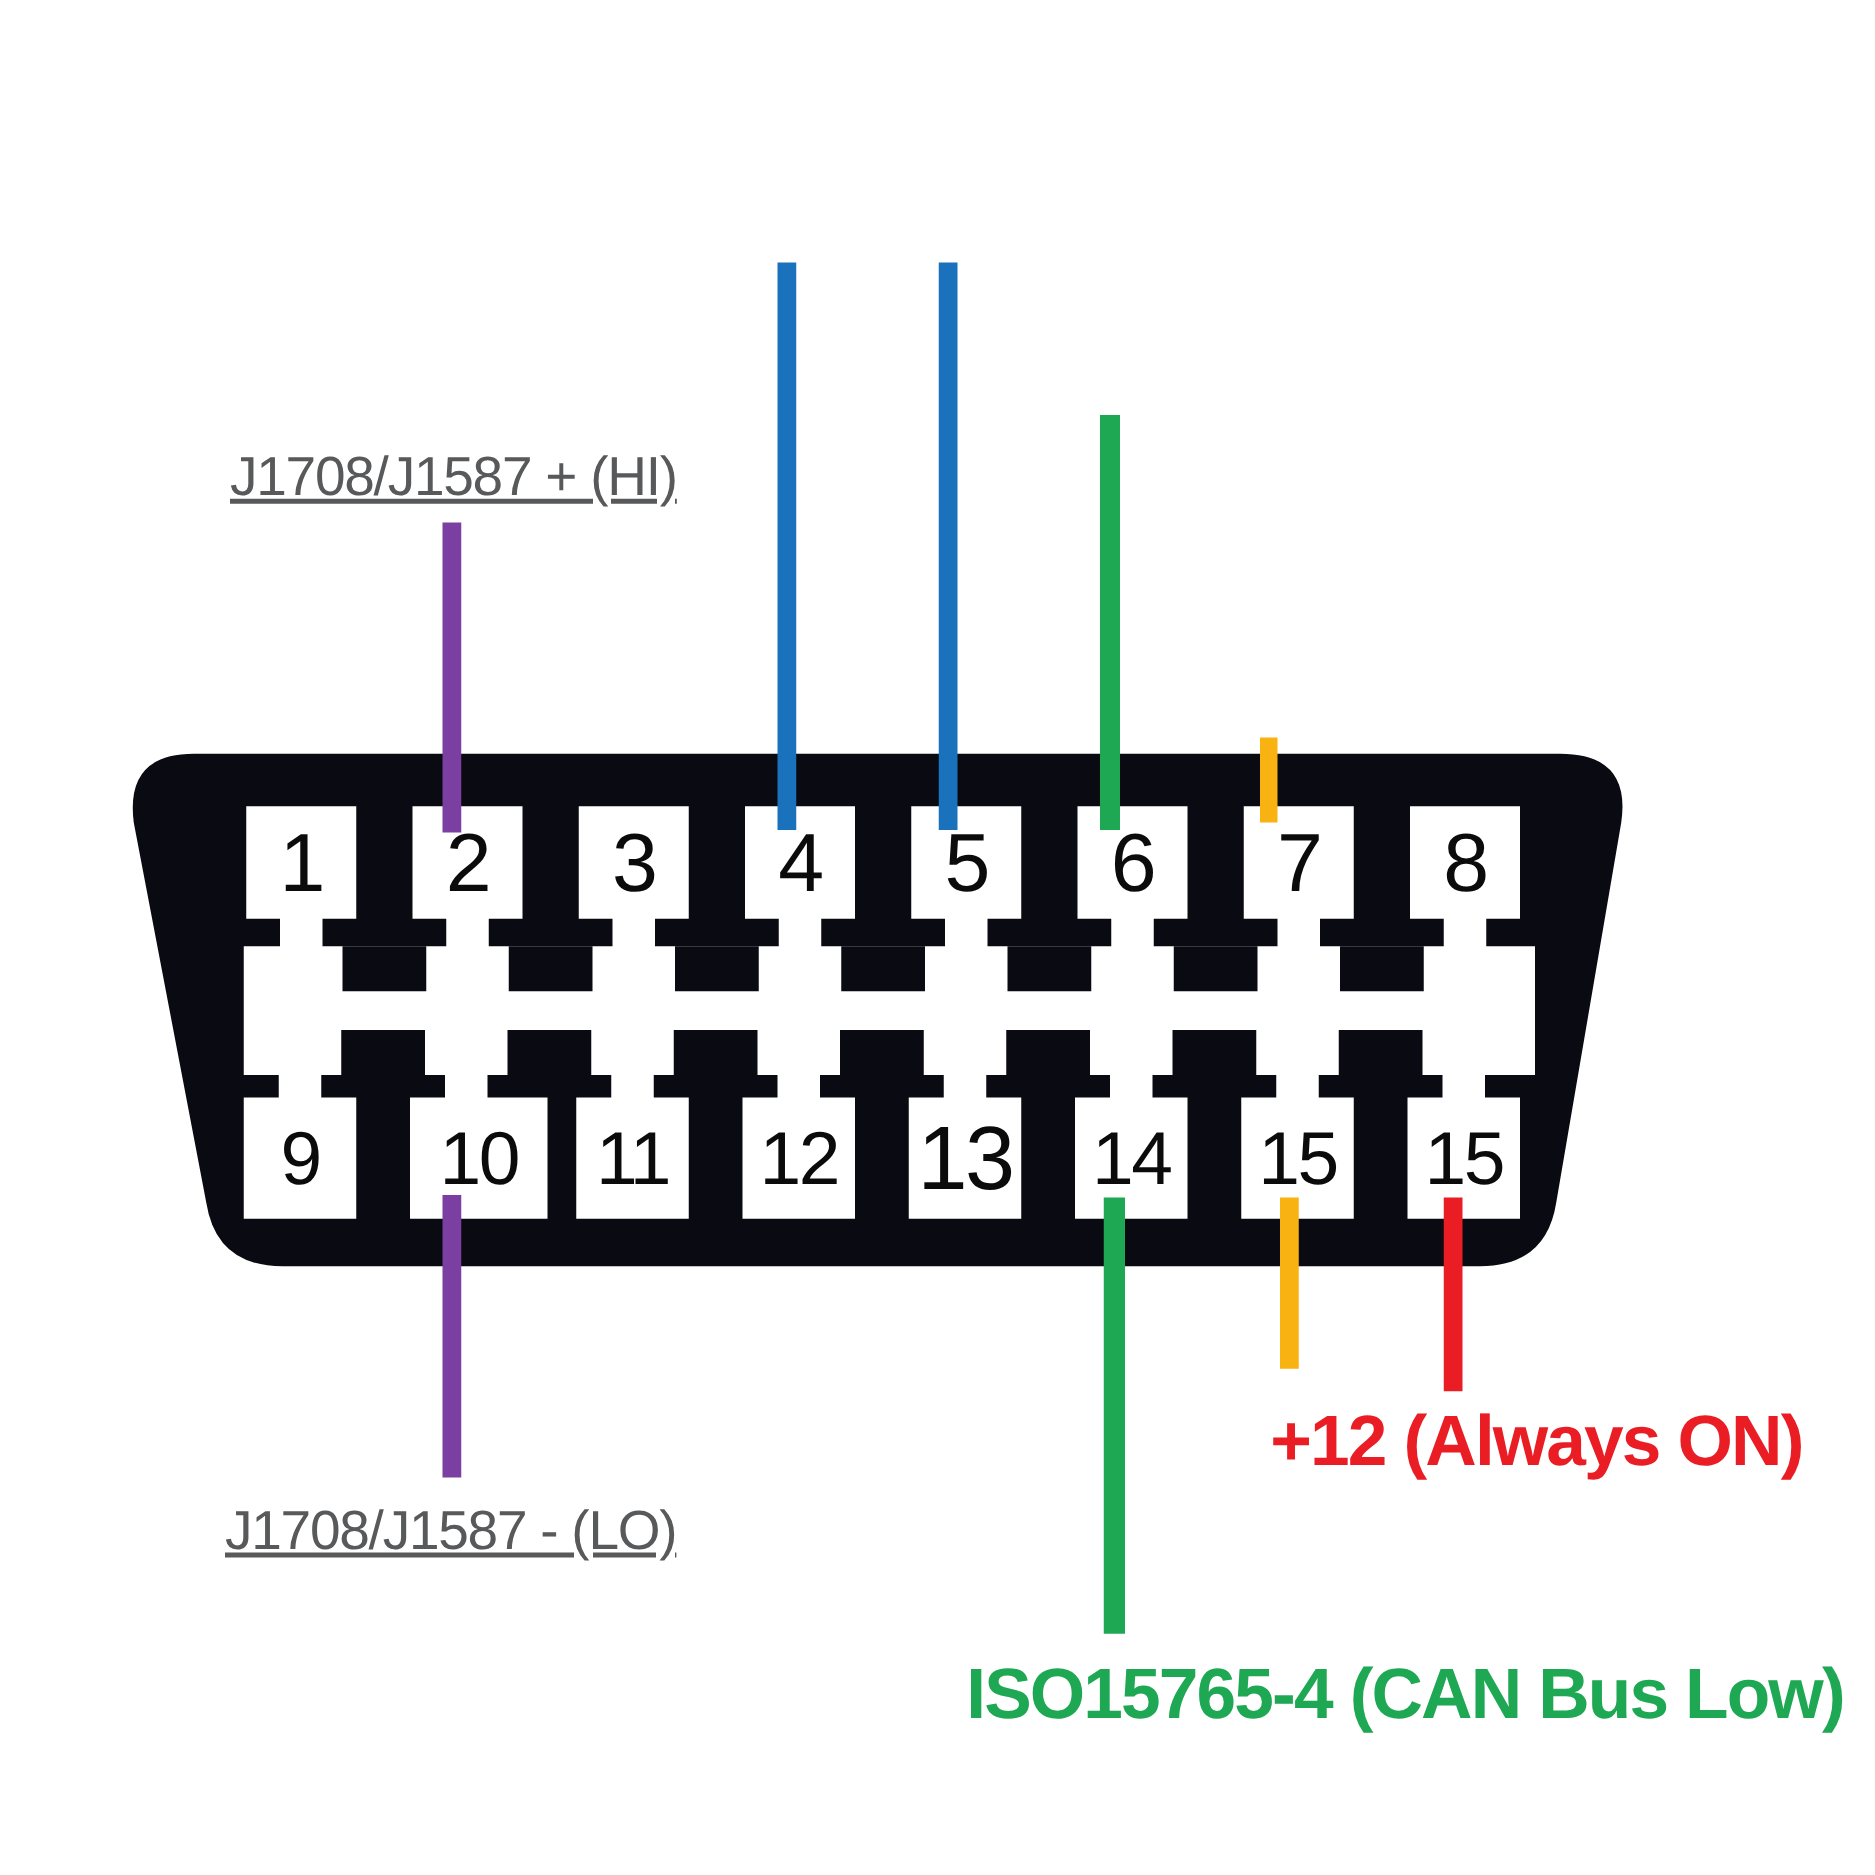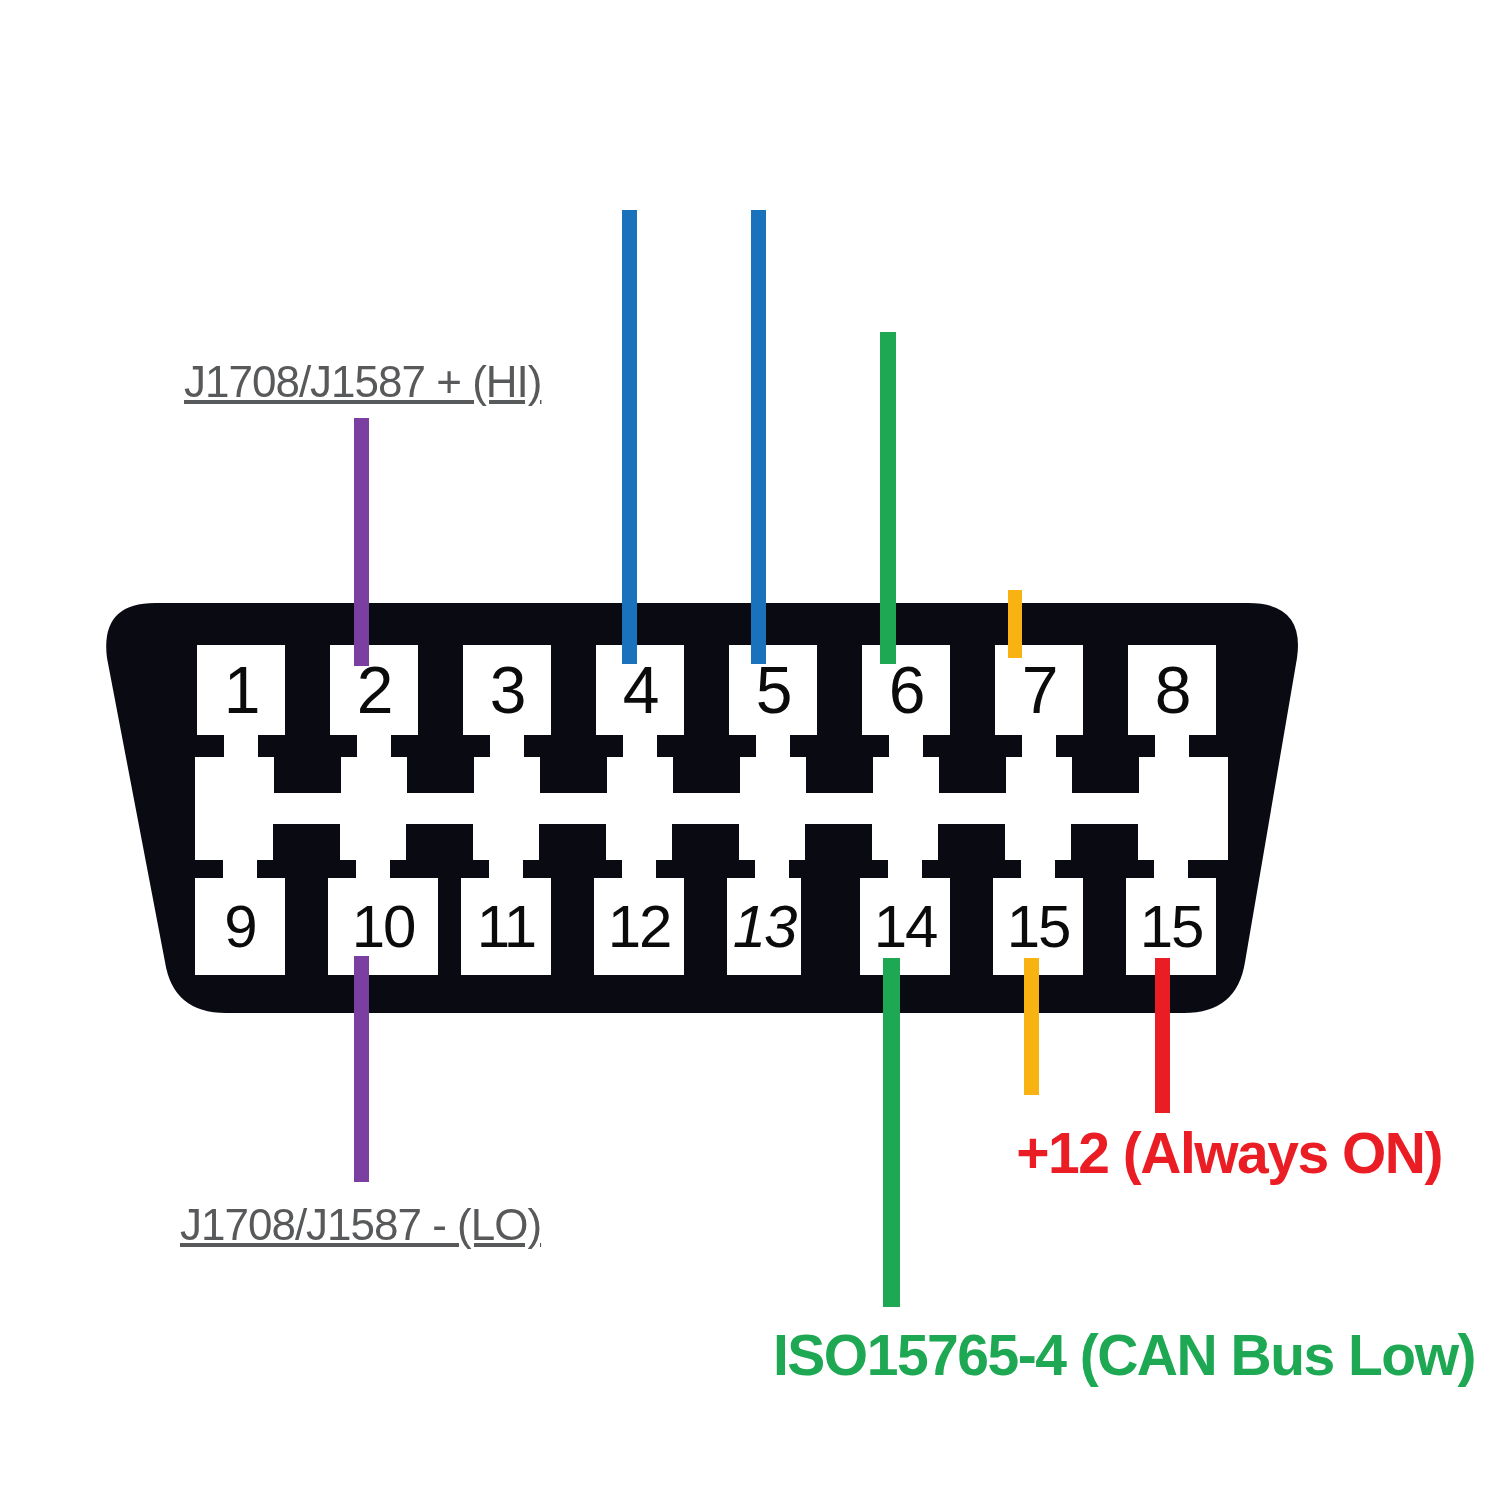--- a/index.html
+++ b/index.html
@@ -69,21 +69,21 @@
       <div class="slot" style="left:463px;top:645px;width:88px;height:90px;font-size:66px;">3</div>
       <div class="slot" style="left:596px;top:645px;width:88px;height:90px;font-size:66px;">4</div>
       <div class="slot" style="left:729px;top:645px;width:88px;height:90px;font-size:66px;">5</div>
       <div class="slot" style="left:862px;top:645px;width:88px;height:90px;font-size:66px;">6</div>
       <div class="slot" style="left:995px;top:645px;width:88px;height:90px;font-size:66px;">7</div>
       <div class="slot" style="left:1128px;top:645px;width:88px;height:90px;font-size:66px;">8</div>
       <div class="slot" style="left:195px;top:878px;width:90px;height:97px;font-size:60px;">9</div>
       <div class="slot" style="left:328px;top:878px;width:110px;height:97px;font-size:60px;">10</div>
       <div class="slot" style="left:461px;top:878px;width:90px;height:97px;font-size:60px;">11</div>
       <div class="slot" style="left:594px;top:878px;width:90px;height:97px;font-size:60px;">12</div>
-      <div class="slot" style="left:727px;top:878px;width:74px;height:97px;font-size:60px;font-style:italic;">13</div>
+      <div class="slot" style="left:727px;top:878px;width:90px;height:97px;font-size:72px;">13</div>
       <div class="slot" style="left:860px;top:878px;width:90px;height:97px;font-size:60px;">14</div>
       <div class="slot" style="left:993px;top:878px;width:90px;height:97px;font-size:60px;">15</div>
       <div class="slot" style="left:1126px;top:878px;width:90px;height:97px;font-size:60px;">15</div>
     </div>
 
   <div class="vline" style="left: 622px; top: 210px; width: 15px; height: 454px; background: rgb(26, 114, 189);"></div>
   <div class="vline" style="left: 751px; top: 210px; width: 15px; height: 454px; background: rgb(26, 114, 189);"></div>
   <div class="vline" style="left: 354px; top: 418px; width: 15px; height: 248px; background: rgb(123, 63, 162);"></div>
   <div class="vline" style="left: 880px; top: 332px; width: 16px; height: 332px; background: rgb(30, 168, 83);"></div>
   <div class="vline" style="left: 1008px; top: 590px; width: 14px; height: 68px; background: rgb(248, 178, 17);"></div>

